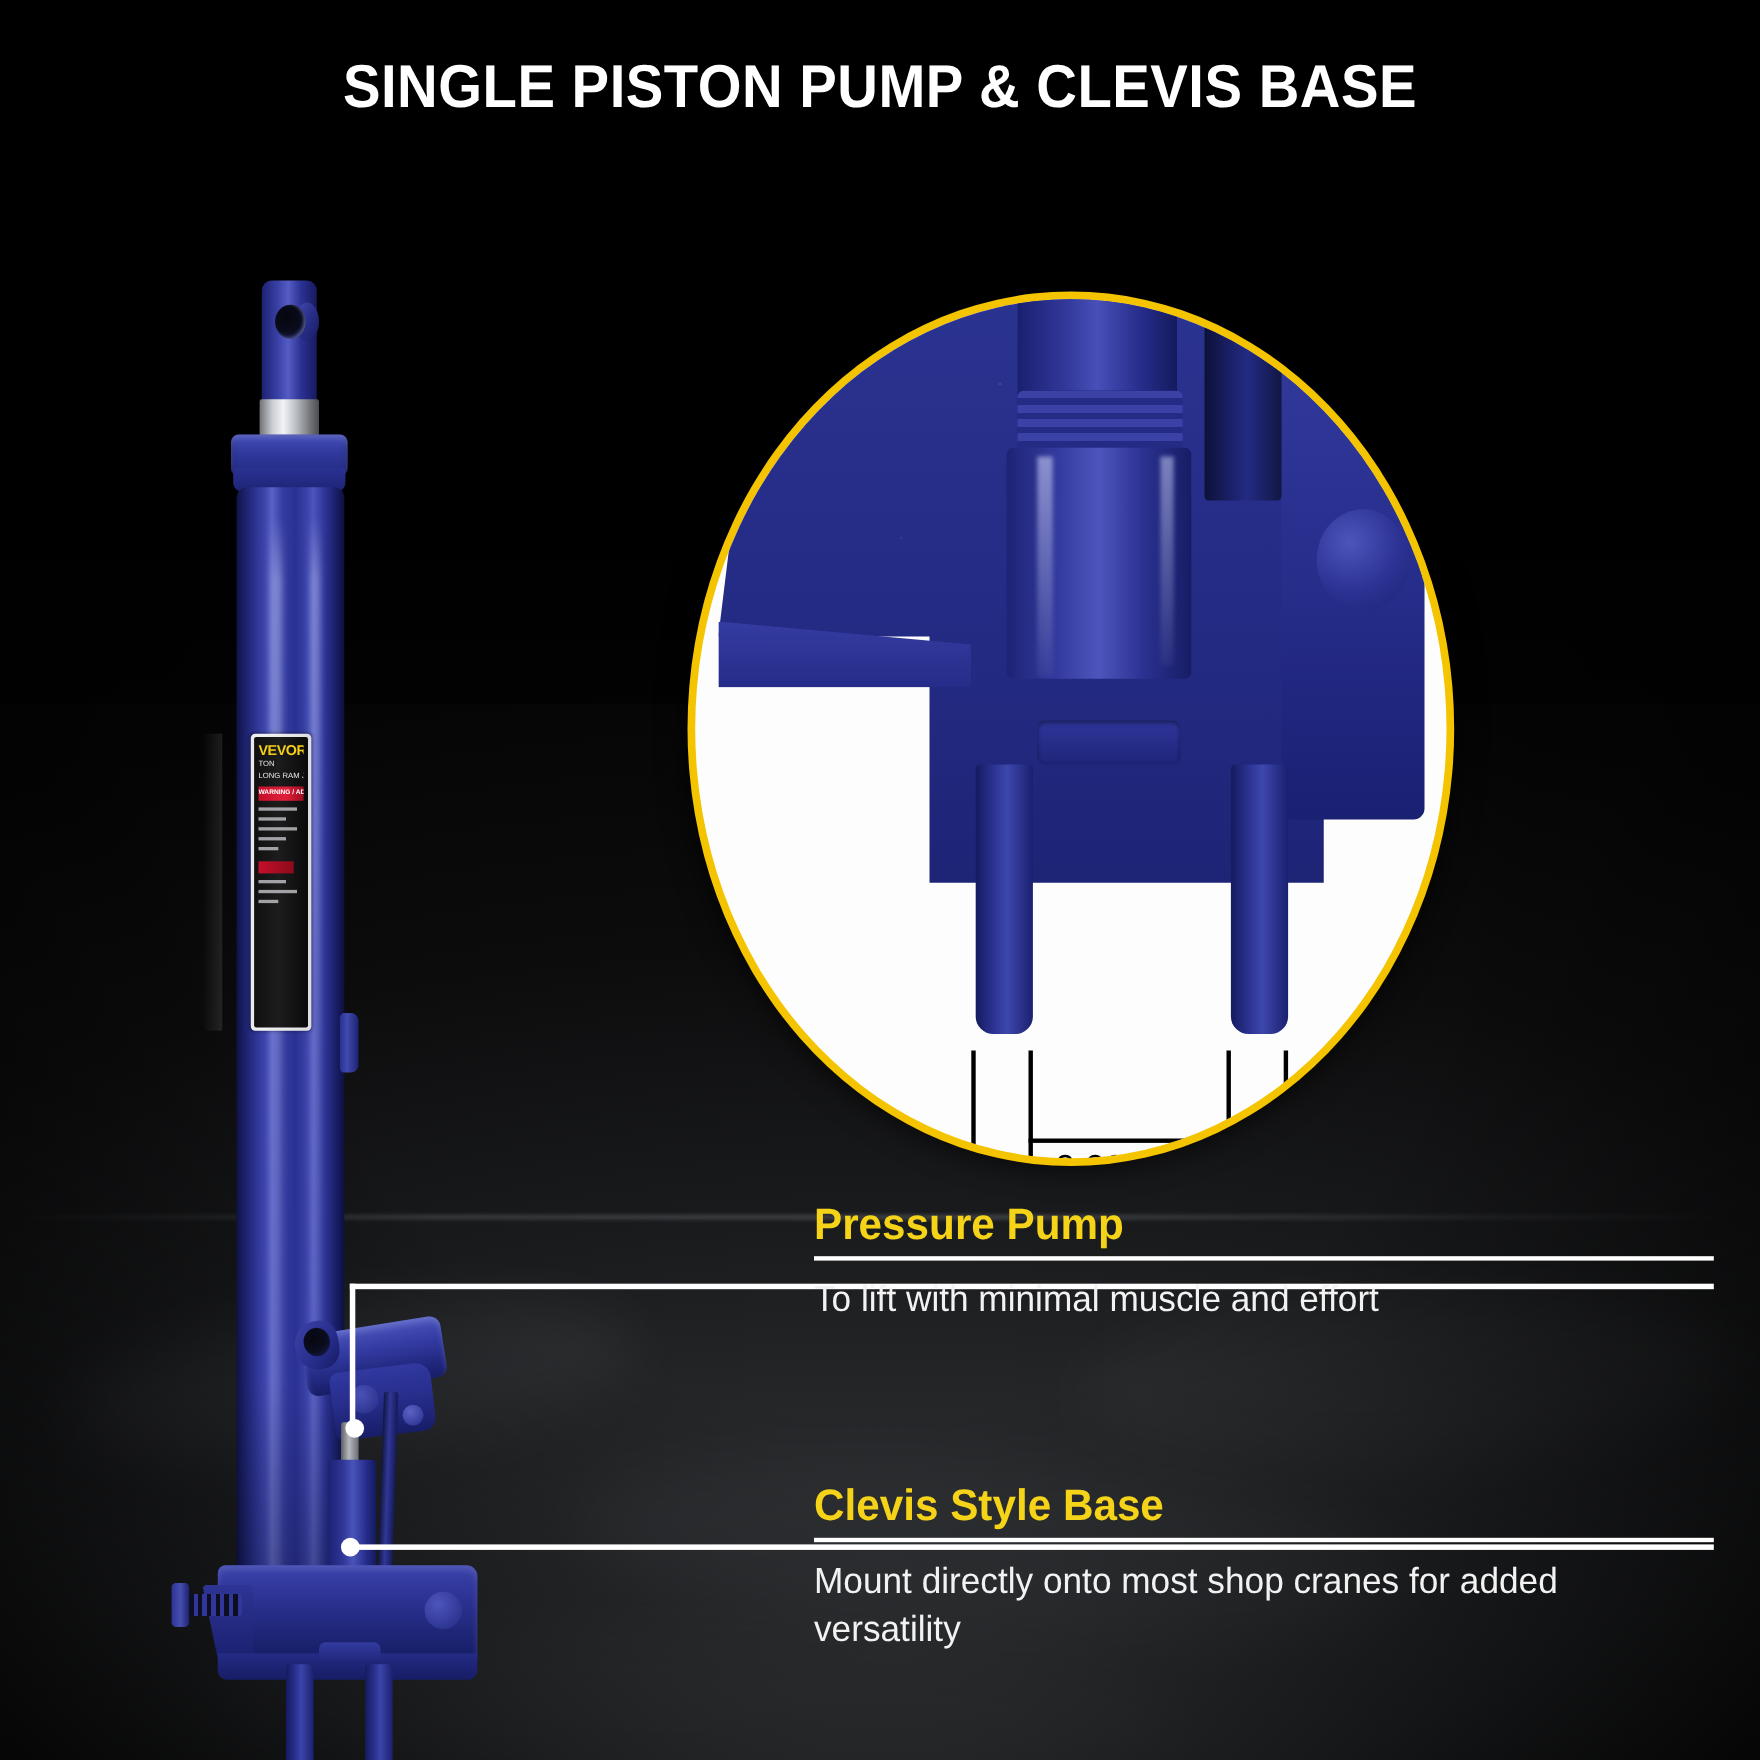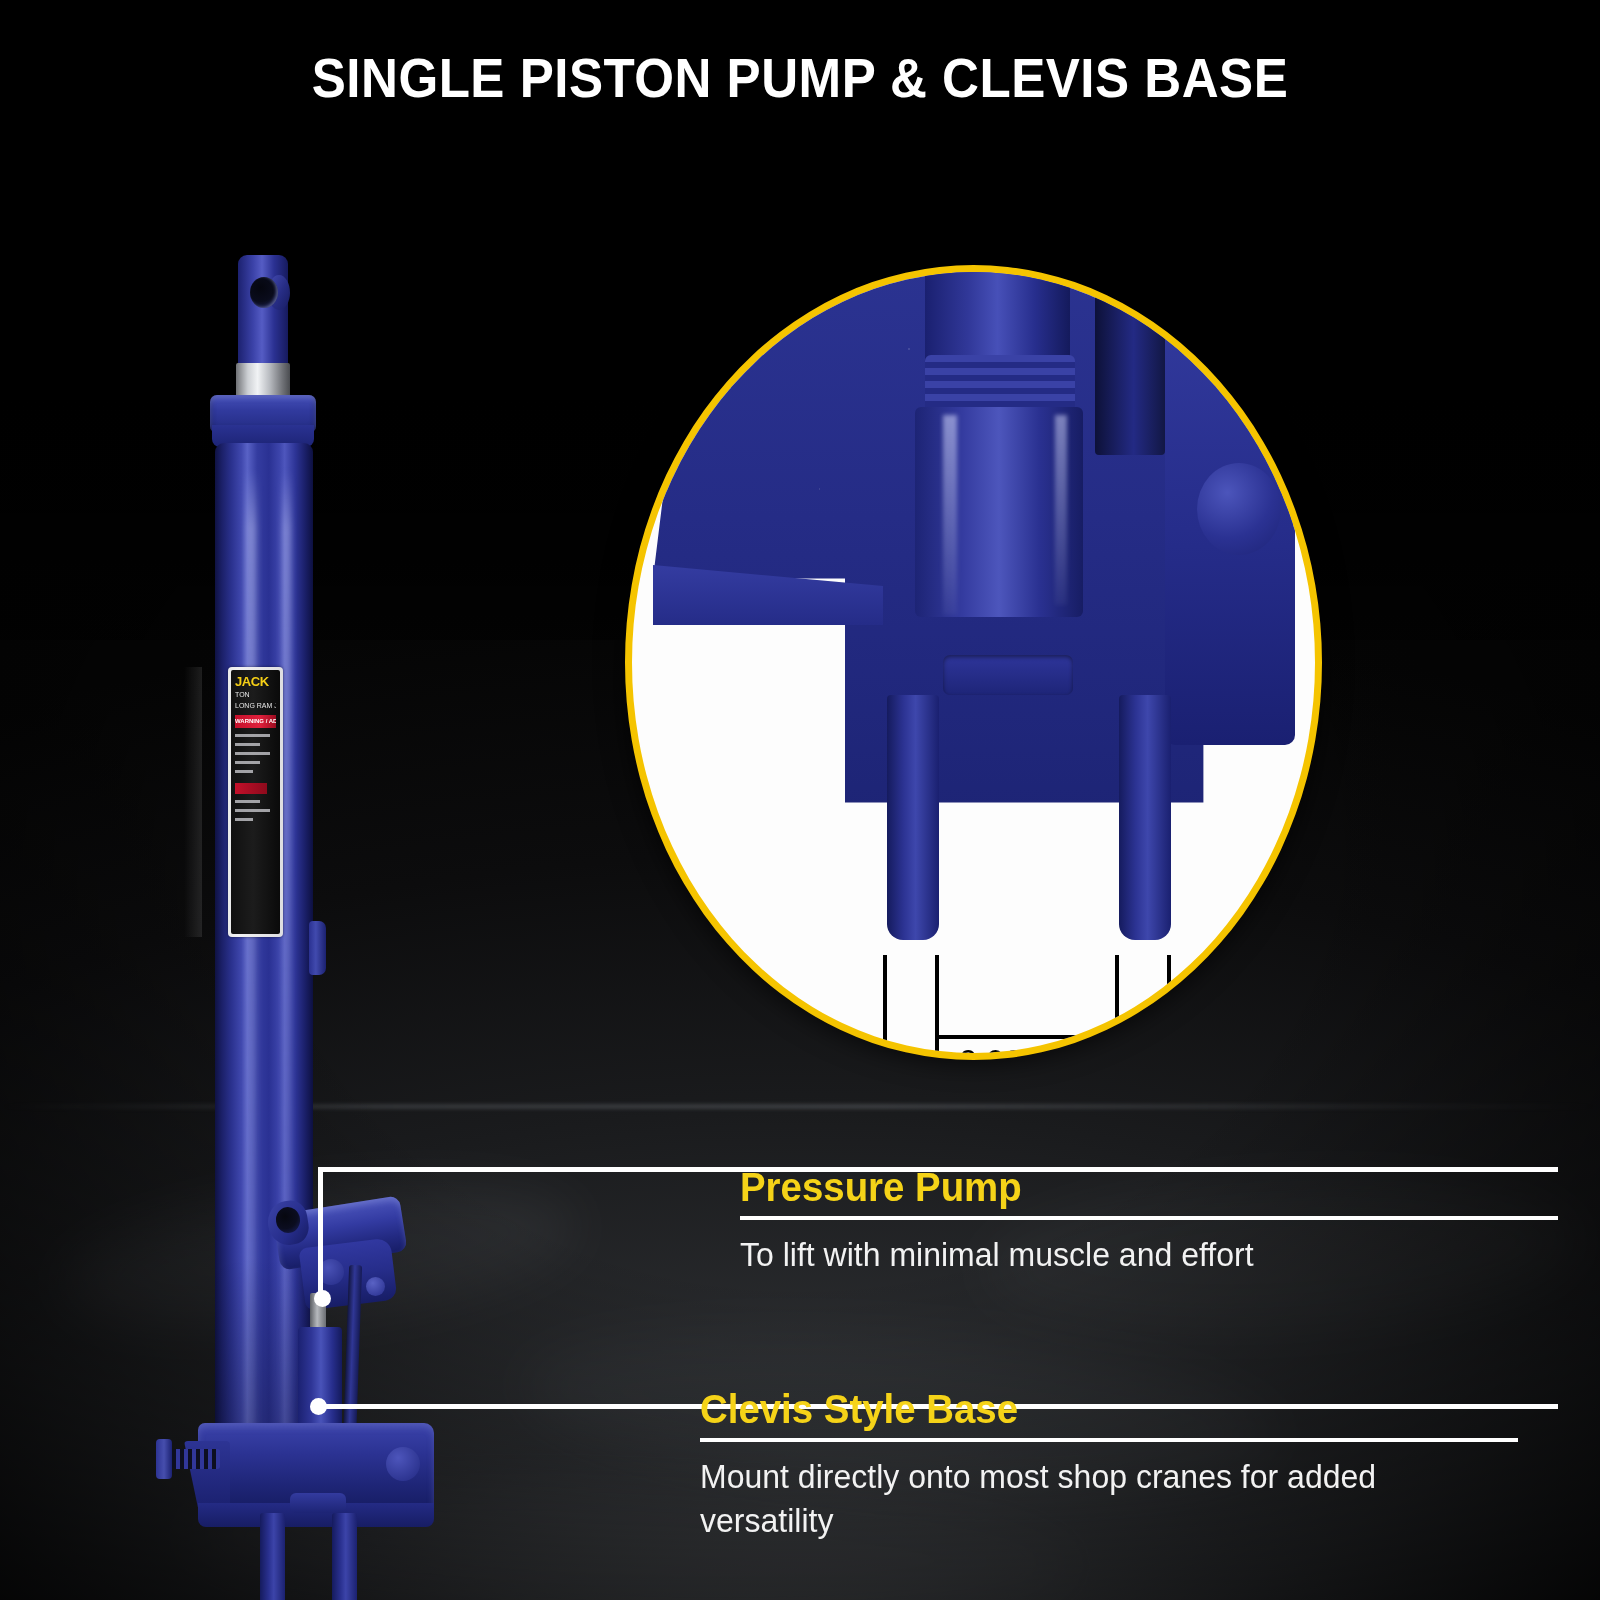--- a/index.html
+++ b/index.html
@@ -413,21 +413,21 @@
     <div class="gland2"></div>
 
     <div class="cyl"></div>
     <div class="cyl-shine-a"></div>
     <div class="cyl-shine-b"></div>
     <div class="cyl-bottom-shade"></div>
     <div class="side-port"></div>
 
     <div class="label">
       <div class="label-in">
-        <div class="label-brand">JACK</div>
+        <div class="label-brand">VEVOR</div>
         <div class="label-sub">TON</div>
         <div class="label-sub">LONG RAM JACK</div>
         <div class="label-red">WARNING / ADVERTENCIA</div>
         <div class="label-line"></div>
         <div class="label-line short"></div>
         <div class="label-line"></div>
         <div class="label-line short"></div>
         <div class="label-line tiny"></div>
         <div class="label-red2"></div>
         <div class="label-line short"></div>
@@ -489,25 +489,25 @@
     </div>
   </div>
 
   <div class="leader" style="left:318px; top:1167px; width:5px; height:131px;"></div>
   <div class="leader" style="left:318px; top:1167px; width:1240px; height:5px;"></div>
   <div class="dot" style="left:314px; top:1290px;"></div>
 
   <div class="leader" style="left:318px; top:1404px; width:1240px; height:5px;"></div>
   <div class="dot" style="left:310px; top:1398px;"></div>
 
-  <div class="callout" style="left:740px; top:1166px; width:818px;">
+  <div class="callout" style="left:740px; top:1092px; width:818px;">
     <h3>Pressure Pump</h3>
     <div class="rule"></div>
     <p>To lift with minimal muscle and effort</p>
   </div>
 
-  <div class="callout" style="left:700px; top:1348px; width:818px;margin-top:40px;">
+  <div class="callout" style="left:740px; top:1348px; width:818px;">
     <h3>Clevis Style Base</h3>
     <div class="rule"></div>
     <p>Mount directly onto most shop cranes for added versatility</p>
   </div>
 
 </div>
 
 </body></html>

